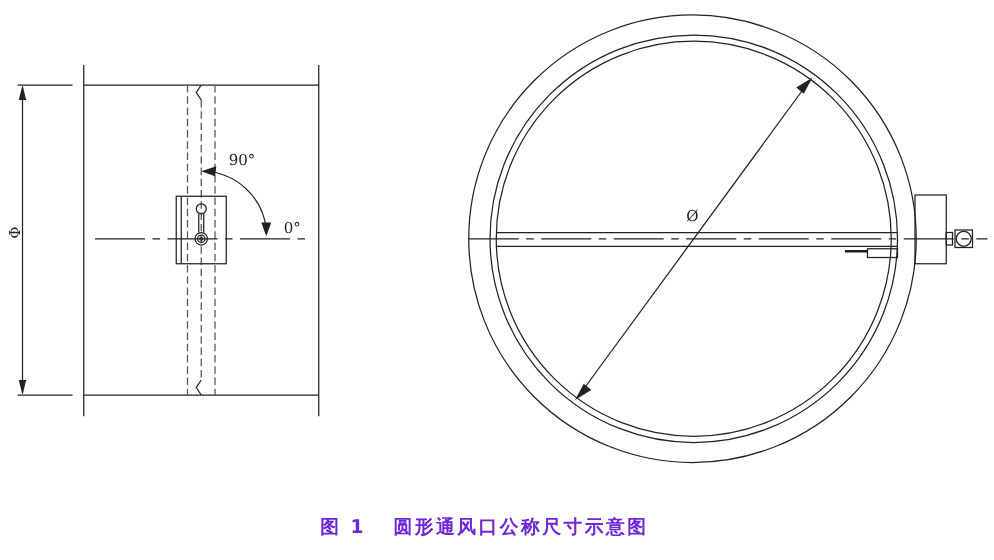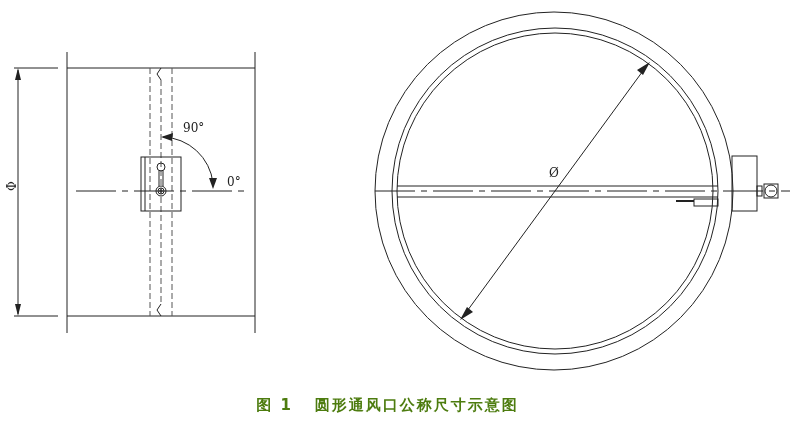--- a/index.html
+++ b/index.html
@@ -1,18 +1,18 @@
 <!DOCTYPE html>
 <html><head>
 <meta charset="utf-8">
 <style>
   html, body { margin: 0; padding: 0; background: #ffffff; }
   body { width: 795px; height: 448px; position: relative; overflow: hidden; font-family: "DejaVu Sans", sans-serif; }
   svg { position: absolute; left: 0; top: 0; }
-  .caption { position: absolute; left: 0; width: 775px; top: 396px; text-align: center; font-size: 15px; font-weight: bold; color: #4d7c0f; letter-spacing: 2px; }
+  .caption { position: absolute; left: 0; width: 775px; top: 412px; text-align: center; font-size: 15px; font-weight: bold; color: #6d28d9; letter-spacing: 2px; }
   .caption .num { margin-right: 22px; }
   .lbl { font-family: "DejaVu Serif", serif; font-size: 12px; fill: #222; }
 </style>
 </head>
 <body>
 
 <svg width="795" height="448" viewBox="0 0 795 448">
   <g stroke="#222" fill="none" stroke-width="1">
 
     <g>

